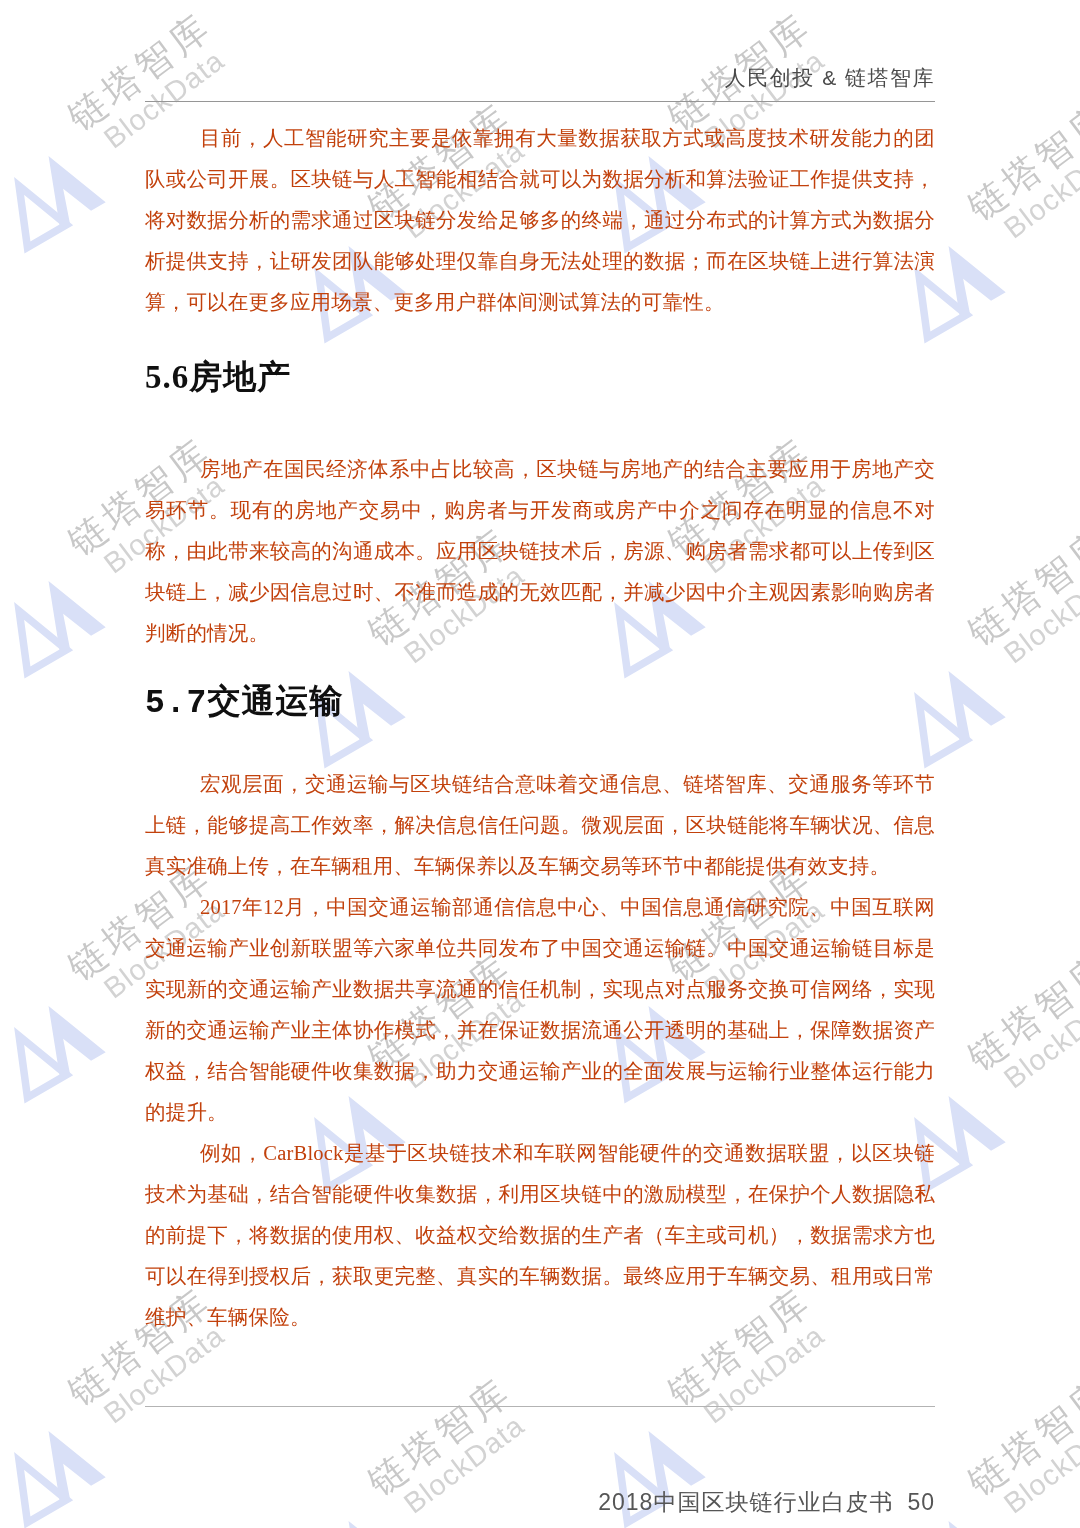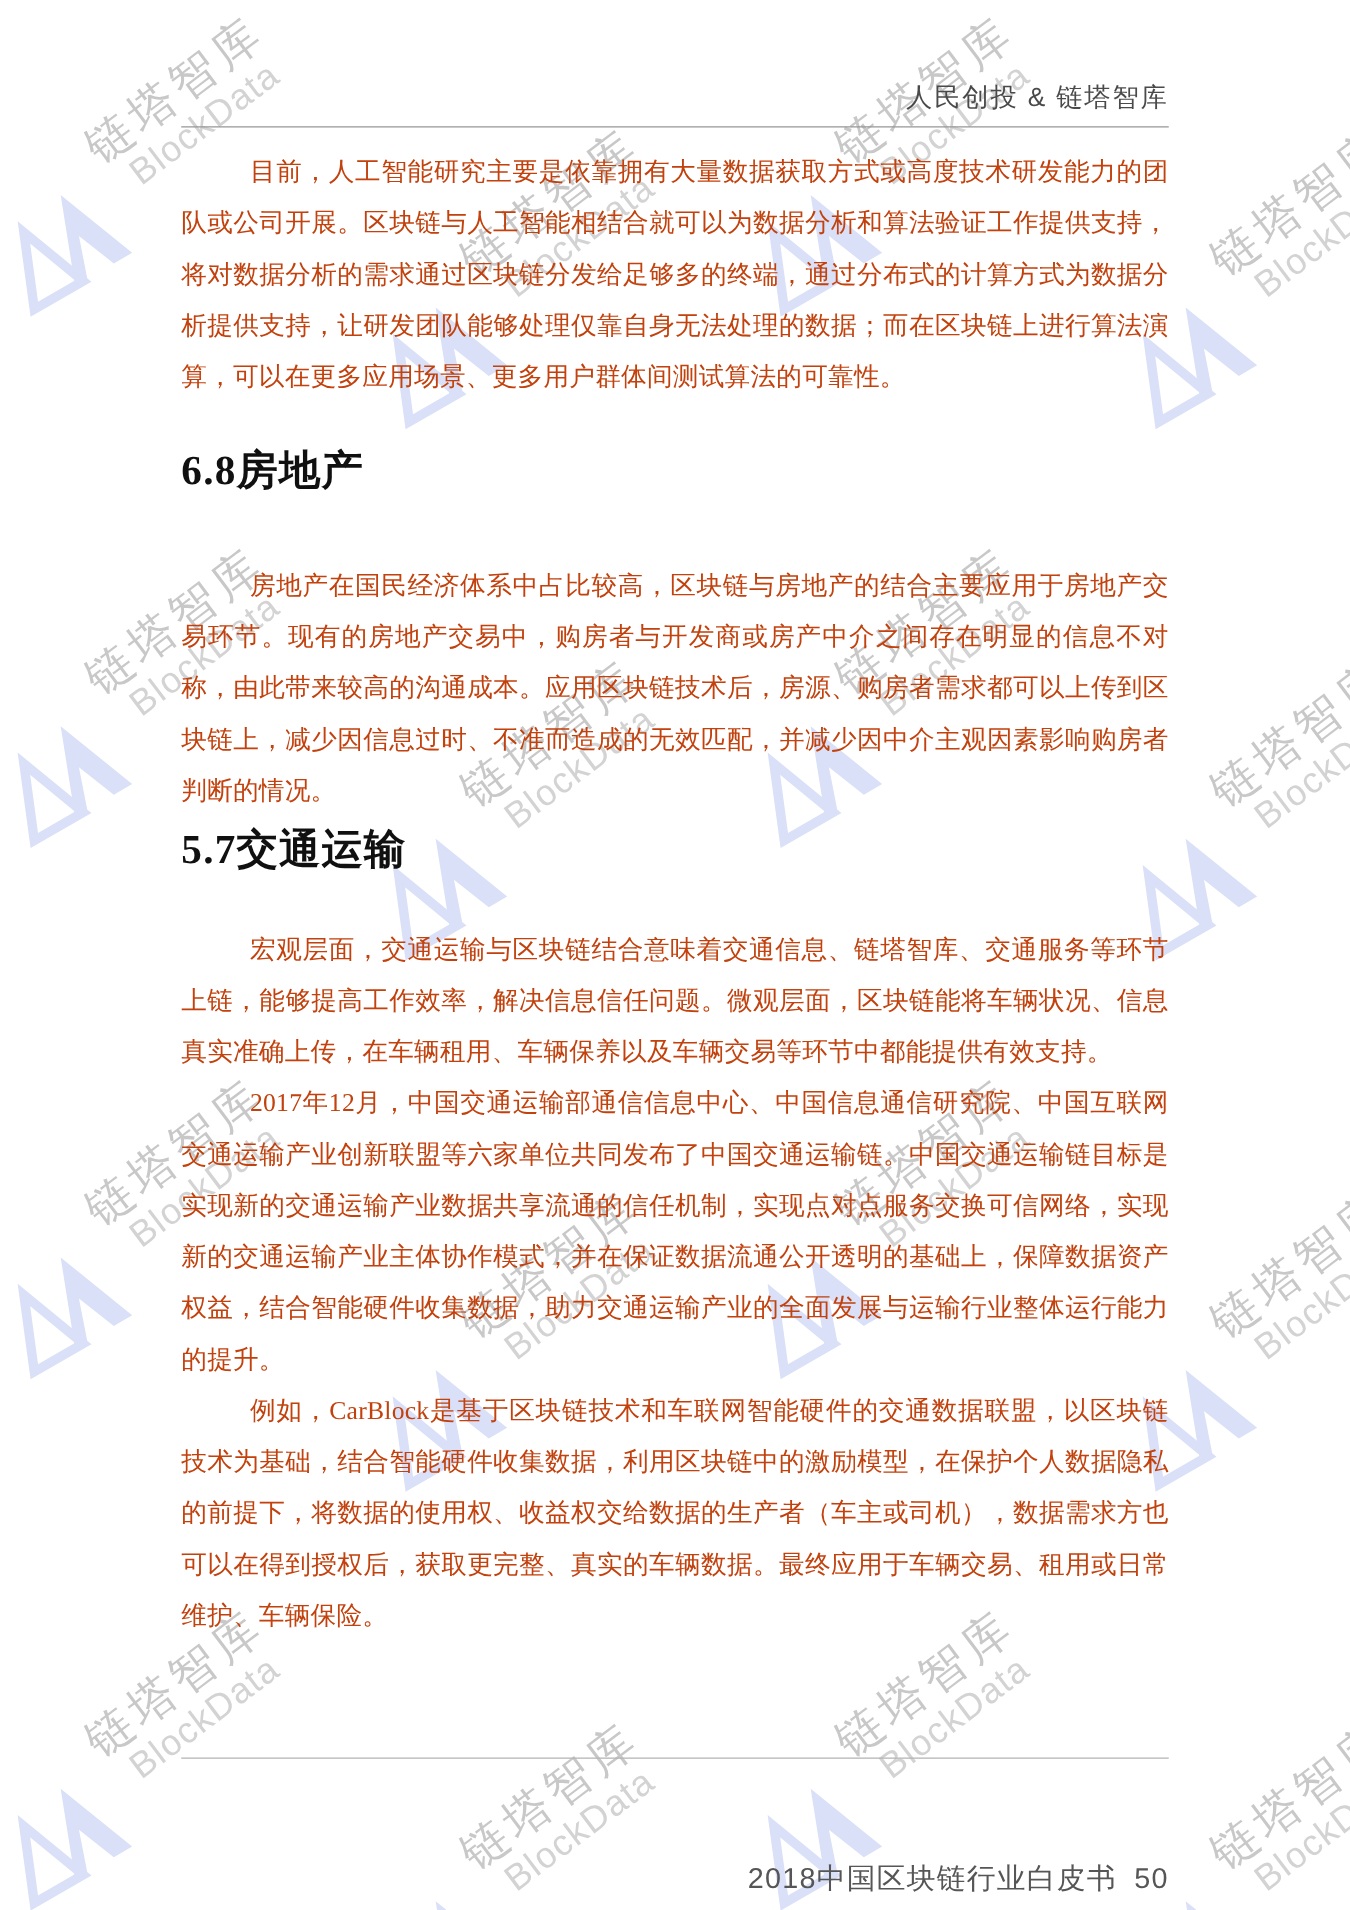--- a/index.html
+++ b/index.html
@@ -55,21 +55,21 @@
   }
   h2.sec{
     margin:0;
     font-size:33px;
     line-height:44px;
     font-weight:700;
     color:#101010;
     letter-spacing:1px;
   }
   h2.sec-56{margin-top:32px;margin-bottom:50px;}
-  h2.sec-57{margin-top:4px;margin-bottom:38px;}
+  h2.sec-57{margin-top:28px;margin-bottom:38px;font-family:Liberation Mono, monospace;}
 </style>
 </head>
 <body>
 
 <div class="page">
 
   <div class="wm-layer">
       <div class="wm-unit" style="left: 10px; top: -10px;">
         <div class="wm-text"><span class="wm-cn" style="color:#c8c8c8">链塔智库</span><br><span class="wm-en" style="color:#d3d3d3">BlockData</span></div>
         <svg class="wm-logo" width="104" height="80" viewBox="0 0 110 85">
@@ -183,21 +183,21 @@
         </svg>
       </div>
     </div>
 
   <div class="hdr-text">人民创投 &amp; 链塔智库</div>
   <div class="hdr-rule"></div>
 
   <main class="content">
     <p class="body-para">目前，人工智能研究主要是依靠拥有大量数据获取方式或高度技术研发能力的团队或公司开展。区块链与人工智能相结合就可以为数据分析和算法验证工作提供支持，将对数据分析的需求通过区块链分发给足够多的终端，通过分布式的计算方式为数据分析提供支持，让研发团队能够处理仅靠自身无法处理的数据；而在区块链上进行算法演算，可以在更多应用场景、更多用户群体间测试算法的可靠性。</p>
 
-    <h2 class="sec sec-56"><span>6.8</span><span>房地产</span></h2>
+    <h2 class="sec sec-56"><span>5.6</span><span>房地产</span></h2>
     <p class="body-para">房地产在国民经济体系中占比较高，区块链与房地产的结合主要应用于房地产交易环节。现有的房地产交易中，购房者与开发商或房产中介之间存在明显的信息不对称，由此带来较高的沟通成本。应用区块链技术后，房源、购房者需求都可以上传到区块链上，减少因信息过时、不准而造成的无效匹配，并减少因中介主观因素影响购房者判断的情况。</p>
 
     <h2 class="sec sec-57"><span>5.7</span><span>交通运输</span></h2>
     <p class="body-para">宏观层面，交通运输与区块链结合意味着交通信息、链塔智库、交通服务等环节上链，能够提高工作效率，解决信息信任问题。微观层面，区块链能将车辆状况、信息真实准确上传，在车辆租用、车辆保养以及车辆交易等环节中都能提供有效支持。</p>
     <p class="body-para">2017年12月，中国交通运输部通信信息中心、中国信息通信研究院、中国互联网交通运输产业创新联盟等六家单位共同发布了中国交通运输链。中国交通运输链目标是实现新的交通运输产业数据共享流通的信任机制，实现点对点服务交换可信网络，实现新的交通运输产业主体协作模式，并在保证数据流通公开透明的基础上，保障数据资产权益，结合智能硬件收集数据，助力交通运输产业的全面发展与运输行业整体运行能力的提升。</p>
     <p class="body-para">例如，CarBlock是基于区块链技术和车联网智能硬件的交通数据联盟，以区块链技术为基础，结合智能硬件收集数据，利用区块链中的激励模型，在保护个人数据隐私的前提下，将数据的使用权、收益权交给数据的生产者（车主或司机），数据需求方也可以在得到授权后，获取更完整、真实的车辆数据。最终应用于车辆交易、租用或日常维护、车辆保险。</p>
   </main>
 
   <div class="ftr-rule"></div>
   <div class="ftr-text">

